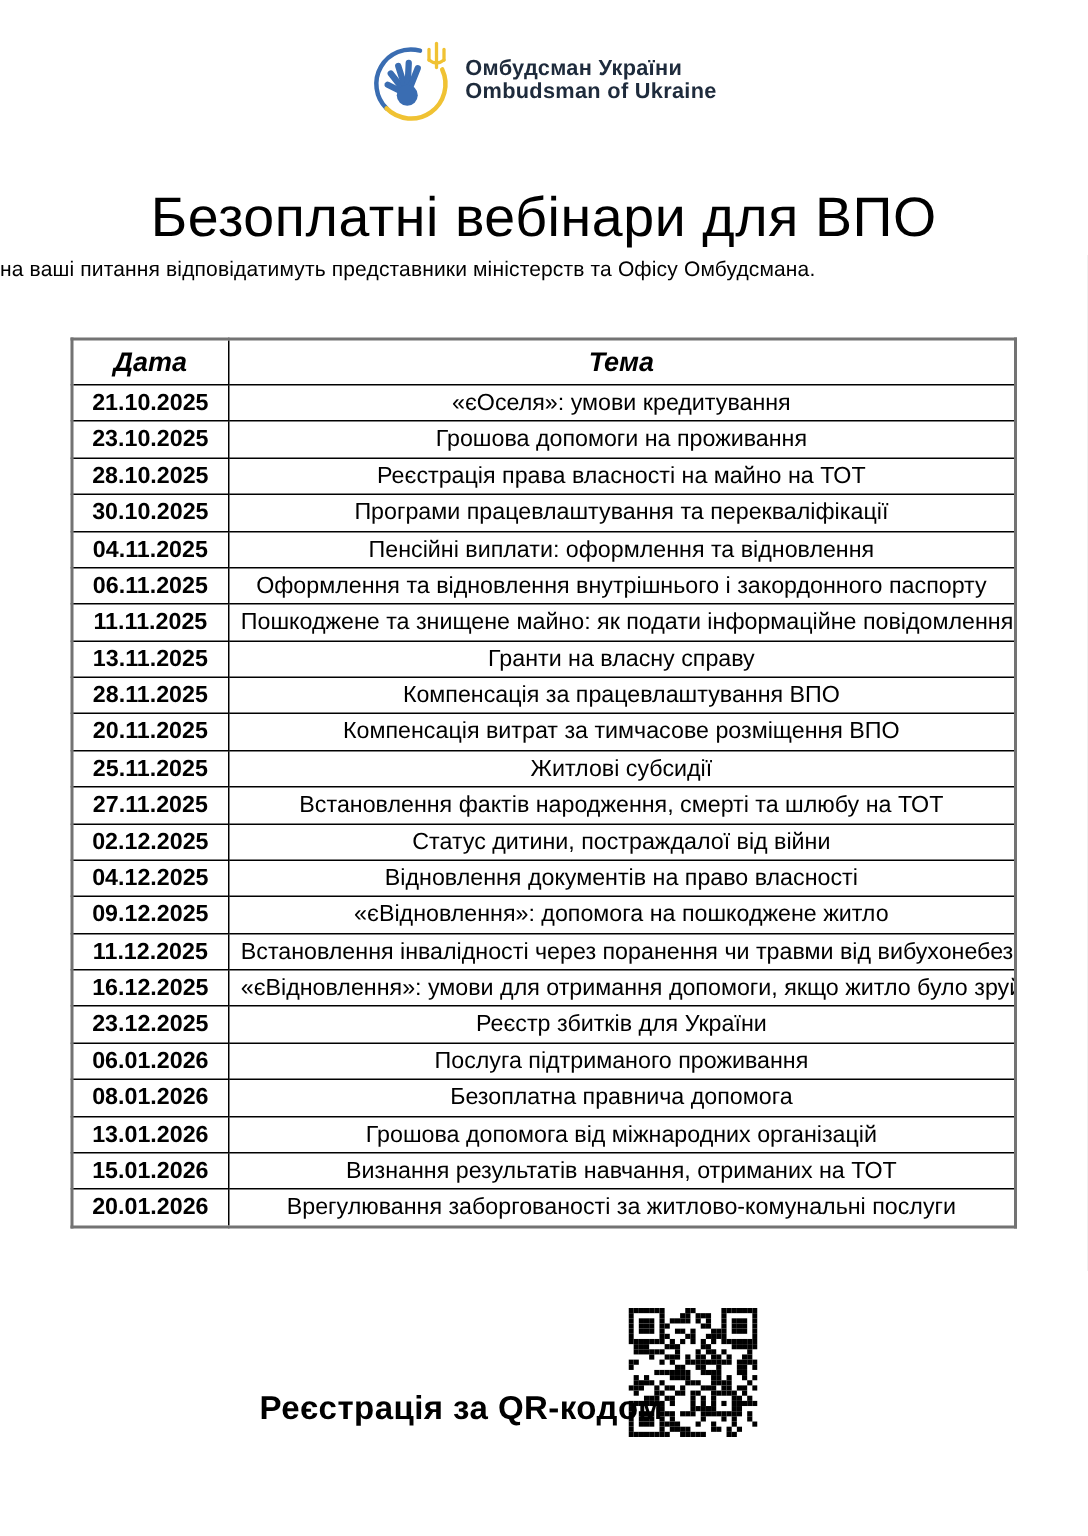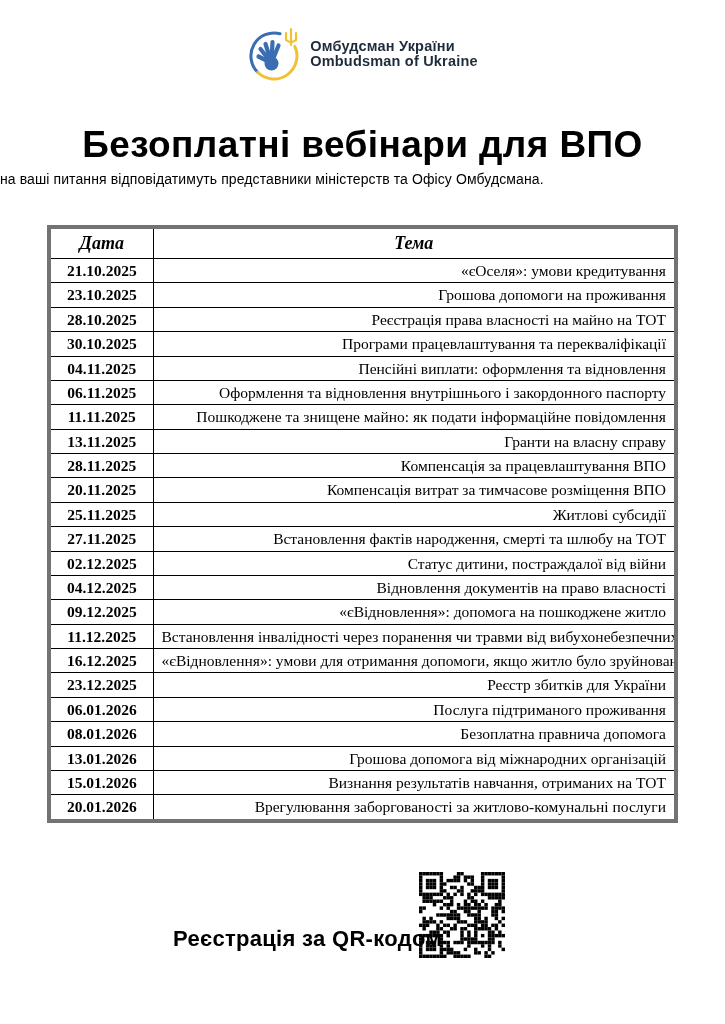--- a/index.html
+++ b/index.html
@@ -16,46 +16,46 @@
   }
   .logo-mark { width:56px; height:56px; flex:0 0 auto; }
   .logo-text {
     font-weight:700; font-size:14.5px; line-height:1.06;
     color:#1e2b3c; letter-spacing:.2px;
   }
 
   
   .title {
     position:absolute; top:124px; left:0; width:100%;
-    text-align:center; font-weight:700; font-size:37px; letter-spacing:.4px;
+    text-align:center; font-weight:400; font-size:37px; letter-spacing:.4px;
   }
   .subtitle {
     position:absolute; top:171px; left:0; width:100%;
     text-align:left; font-size:14px; letter-spacing:.1px;
   }
 
   
   .sched {
     position:absolute; left:47px; top:225px; width:631px;
     border-collapse:collapse; table-layout:fixed;
-    font-family:Liberation Serif, serif;
-    border:4px solid #737373;
+    font-family:Liberation Sans, sans-serif;
+    border:2px solid #737373;
   }
   .sched th, .sched td { border:1px solid #000; overflow:hidden; white-space:nowrap; }
   .sched th {
     font-size:18px; font-weight:700; font-style:italic;
     text-align:center; padding:4px 2px;
   }
   .col-date { width:104px; }
   .sched td.date-cell {
     font-weight:700; text-align:center;
     font-size:15.5px; line-height:1.25; padding:2px 2px;
   }
   .sched td.topic-cell {
-    font-size:15.5px; line-height:1.25; padding:2px 8px; text-align:right;
+    font-size:15.5px; line-height:1.25; padding:2px 8px; text-align:center;
   }
 
   
   .qr-label {
     position:absolute; left:133px; top:926px;
     font-weight:700; font-size:22px; letter-spacing:.3px;margin-left:40px;
   }
   .qr-box { position:absolute; left:419px; top:872px; width:86px; height:86px; }
 </style>
 </head>

